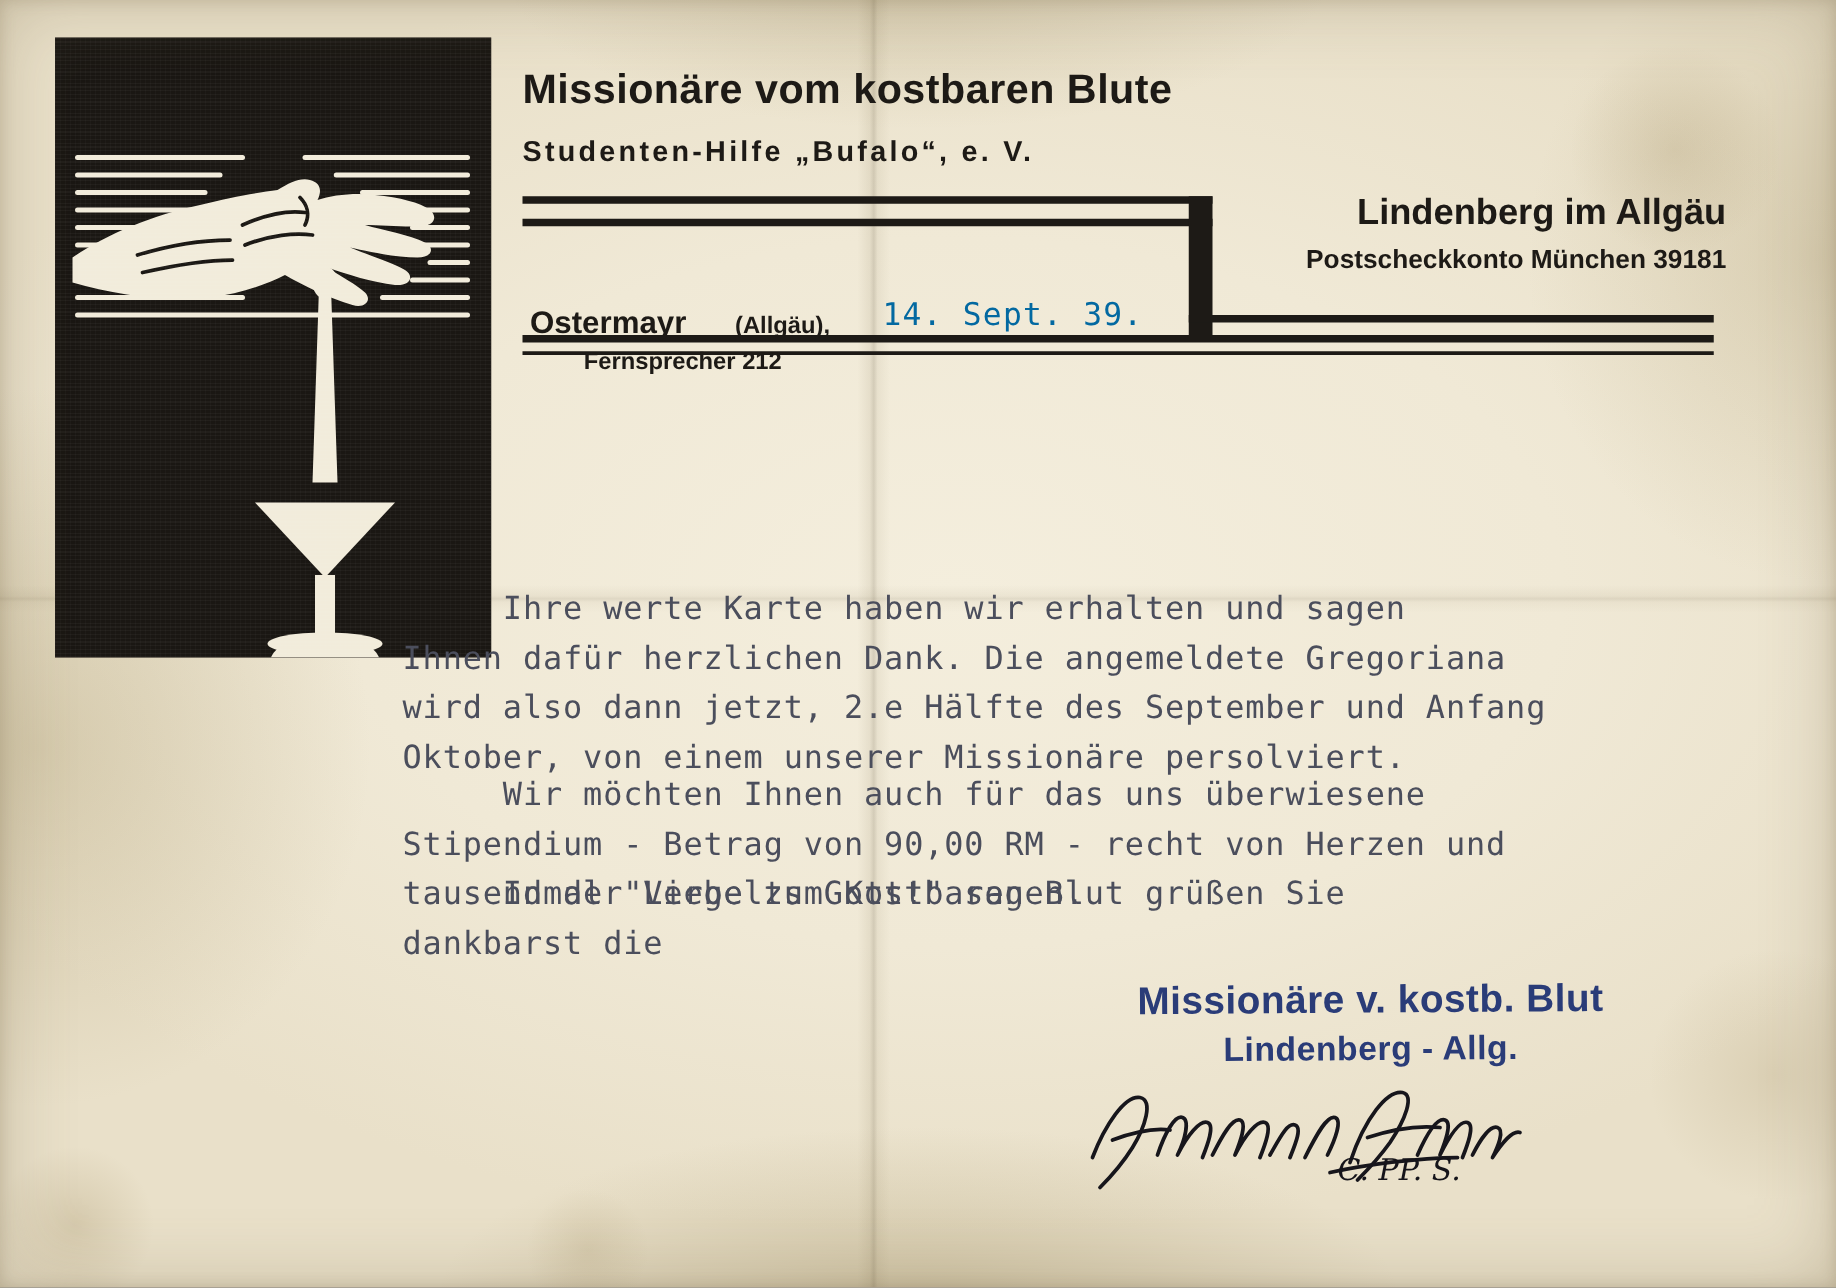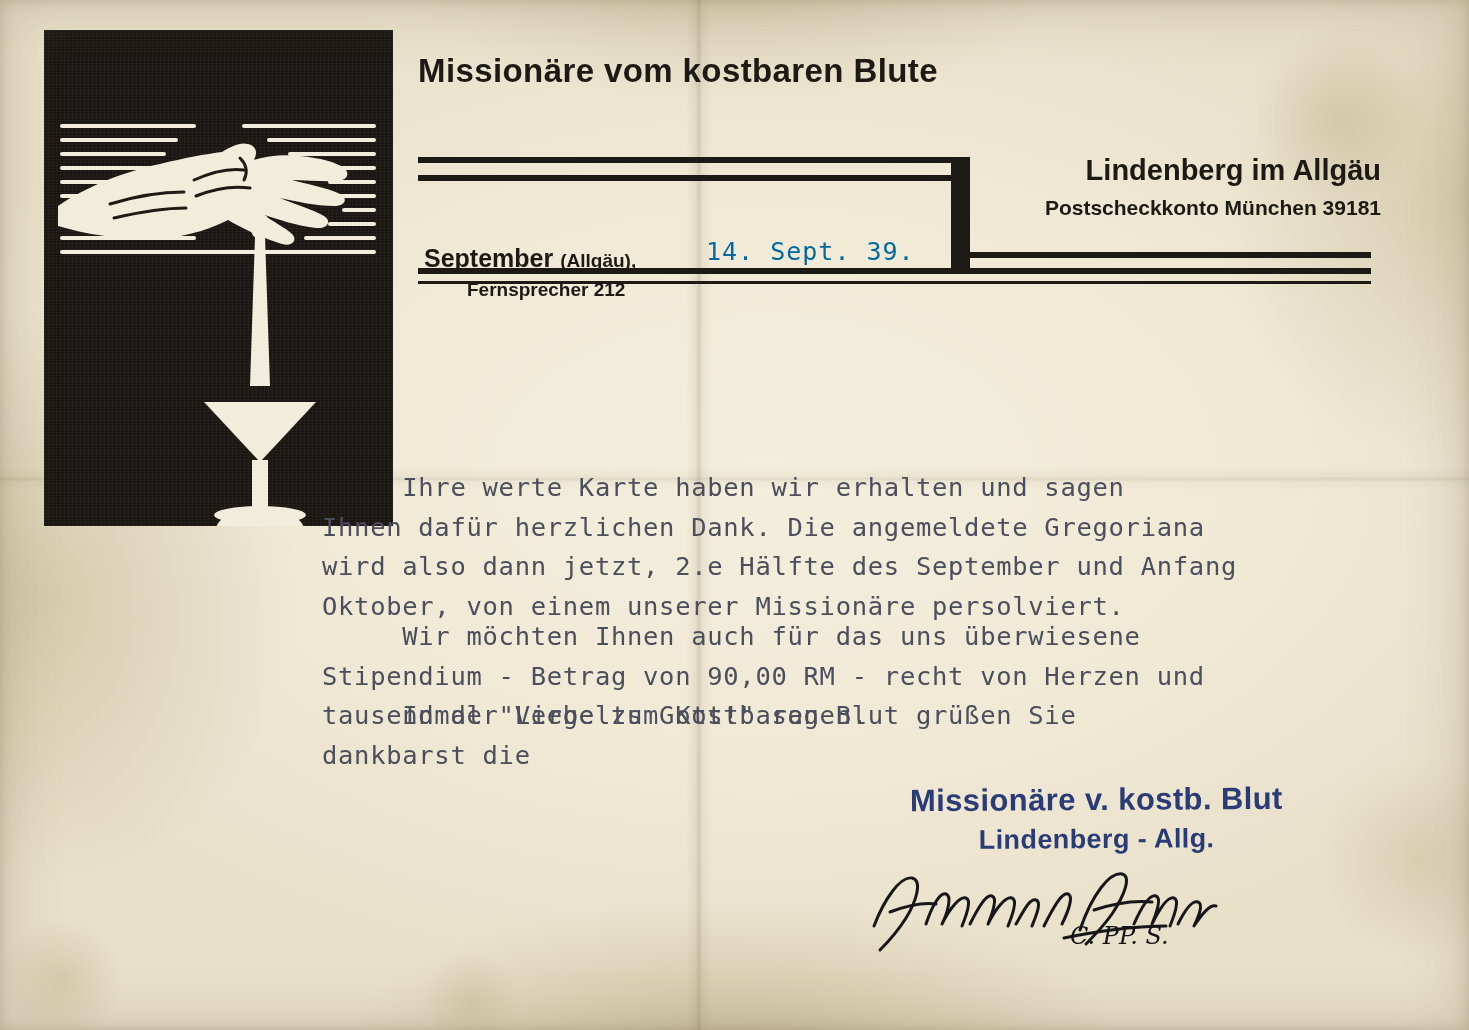--- a/index.html
+++ b/index.html
@@ -138,21 +138,21 @@
   }
   .lh-place {
     position: absolute;
     left: 424px;
     top: 244px;
     font-size: 25px;
     font-weight: bold;
     color: #1d1a16;
     white-space: nowrap;
   }
-  .lh-place .small { font-size: 19px; }
+  .lh-place .small { font-size: 19px; margin-left: 32px; }
   .lh-date {
     position: absolute;
     left: 706px;
     top: 237px;
     font-family: "DejaVu Sans Mono", monospace;
     font-size: 25px;
     color: #0369a1;
     letter-spacing: 1px;
     white-space: nowrap;
   }
@@ -331,33 +331,34 @@
 
         <path d="M172 498 C 176 484, 196 480, 216 480 C 236 480, 256 484, 260 498 Z" fill="#f2ecdb"></path>
         <ellipse cx="216" cy="485" rx="46" ry="9" fill="#f2ecdb"></ellipse>
       </svg>
     </div>
     <div class="logo-noise"></div>
     <span class="sr-only">Woodcut: hand above a chalice with rays</span>
   </div>
 
   <div class="lh-title">Missionäre vom kostbaren Blute</div>
+  <div class="lh-sub">Studenten-Hilfe „Bufalo“, e. V.</div>
 
   <div class="rule rule-ul-1"></div>
   <div class="rule rule-ul-2"></div>
   <div class="rule rule-step"></div>
   <div class="rule rule-bl-1"></div>
   <div class="rule rule-bl-2"></div>
   <div class="rule rule-bl-3"></div>
 
   <div class="lh-city">Lindenberg im Allgäu</div>
   <div class="lh-account">Postscheckkonto München 39181</div>
 
   <div class="lh-place">
-    <span>September</span>
+    <span>Ostermayr</span>
     <span class="small">(Allgäu),</span>
   </div>
   <div class="lh-date">14. Sept. 39.</div>
   <div class="lh-phone">Fernsprecher 212</div>
 
   <div class="para p1">     Ihre werte Karte haben wir erhalten und sagen
 Ihnen dafür herzlichen Dank. Die angemeldete Gregoriana
 wird also dann jetzt, 2.e Hälfte des September und Anfang
 Oktober, von einem unserer Missionäre persolviert.</div>
   <div class="para p2">     Wir möchten Ihnen auch für das uns überwiesene

